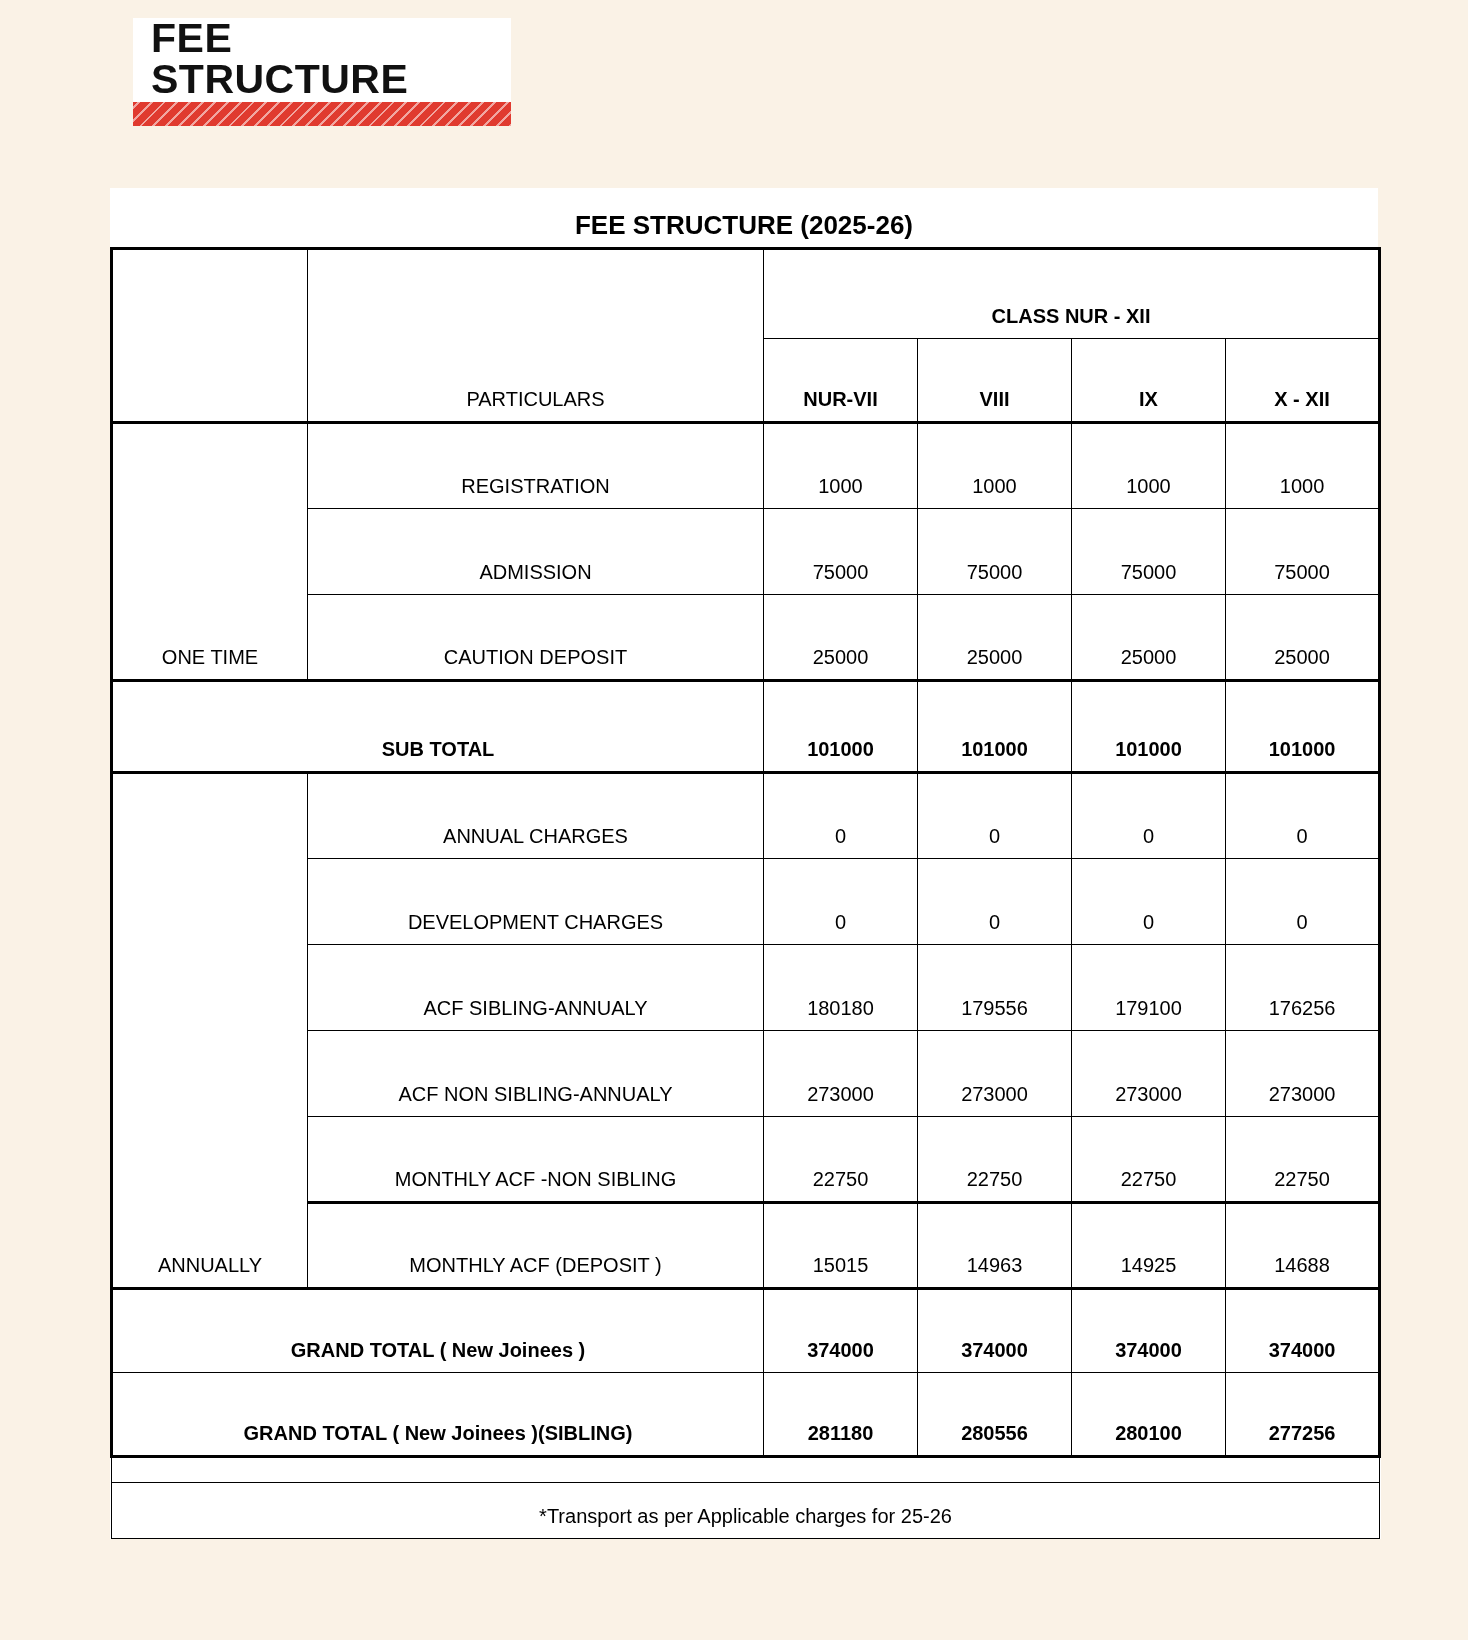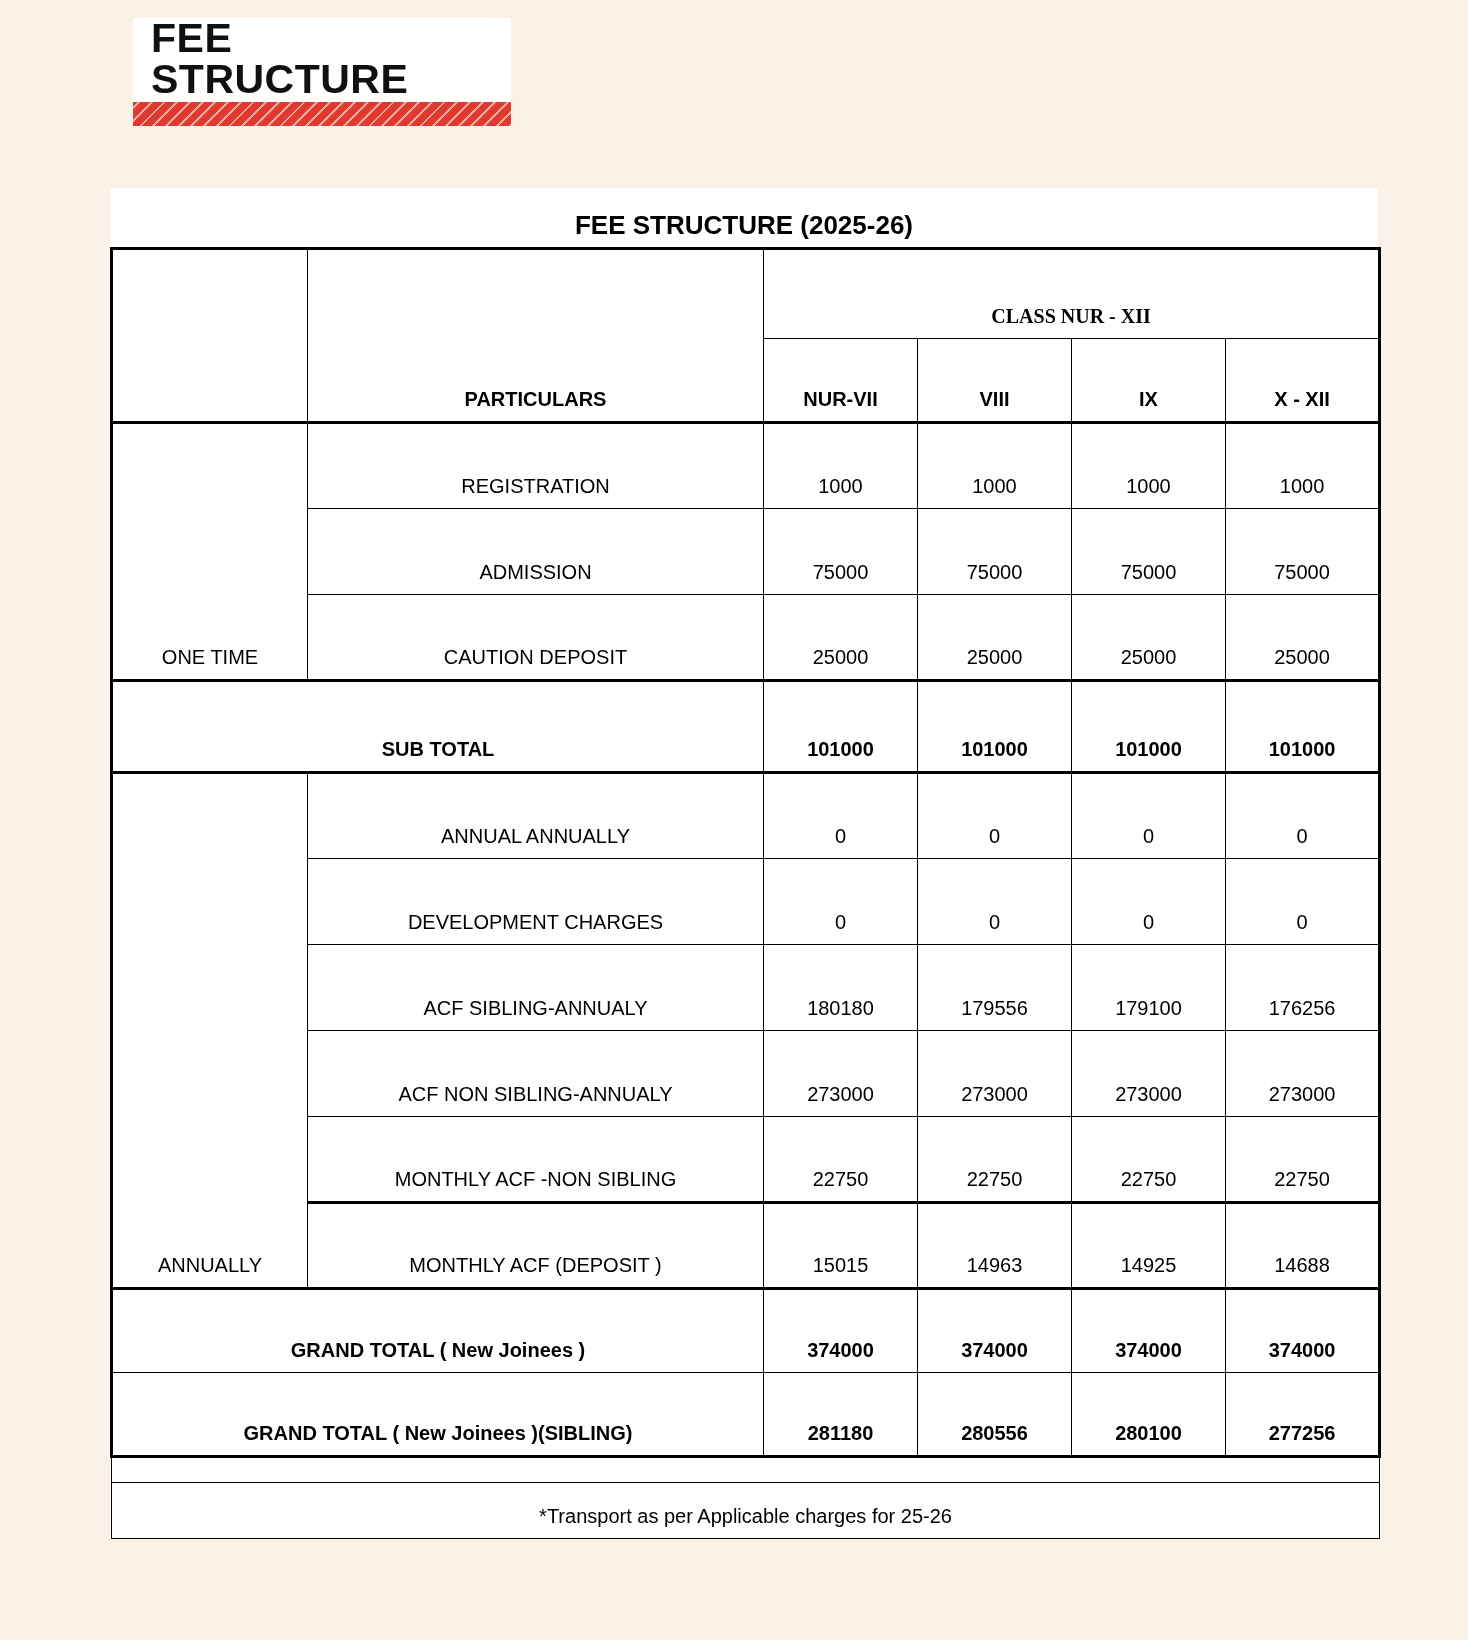--- a/index.html
+++ b/index.html
@@ -98,25 +98,24 @@
   .tb-bottom { border-bottom-width: 3px !important; }
   .tb-left   { border-left-width: 3px !important; }
   .tb-right  { border-right-width: 3px !important; }
 
   .mid  { vertical-align: middle; }
   .bold { font-weight: bold; }
   .hdr-class {
     font-size: 24px;
     font-weight: bold;
     vertical-align: middle;
-    font-family: Liberation Serif, serif;
   }
   .hdr-part {
     font-size: 20px;
-    font-weight: bold;
+    font-weight: normal;
     vertical-align: middle;
   }
   .hdr-sub {
     font-size: 20px;
     font-weight: bold;
     vertical-align: bottom;
   }
   .sect-label {
     font-size: 20px;
     vertical-align: middle;
@@ -212,21 +211,21 @@
       <tr class="row-sub">
         <td class="bold mid tb-top tb-bottom tb-left" colspan="2">SUB TOTAL</td>
         <td class="bold tb-top tb-bottom">101000</td>
         <td class="bold tb-top tb-bottom">101000</td>
         <td class="bold tb-top tb-bottom">101000</td>
         <td class="bold tb-top tb-bottom tb-right">101000</td>
       </tr>
 
       <tr class="row-tall">
         <td class="sect-label tb-left tb-bottom" rowspan="6">ANNUALLY</td>
-        <td>ANNUAL ANNUALLY</td>
+        <td>ANNUAL CHARGES</td>
         <td>0</td>
         <td>0</td>
         <td>0</td>
         <td class="tb-right">0</td>
       </tr>
 
       <tr class="row-tall">
         <td>DEVELOPMENT CHARGES</td>
         <td>0</td>
         <td>0</td>

